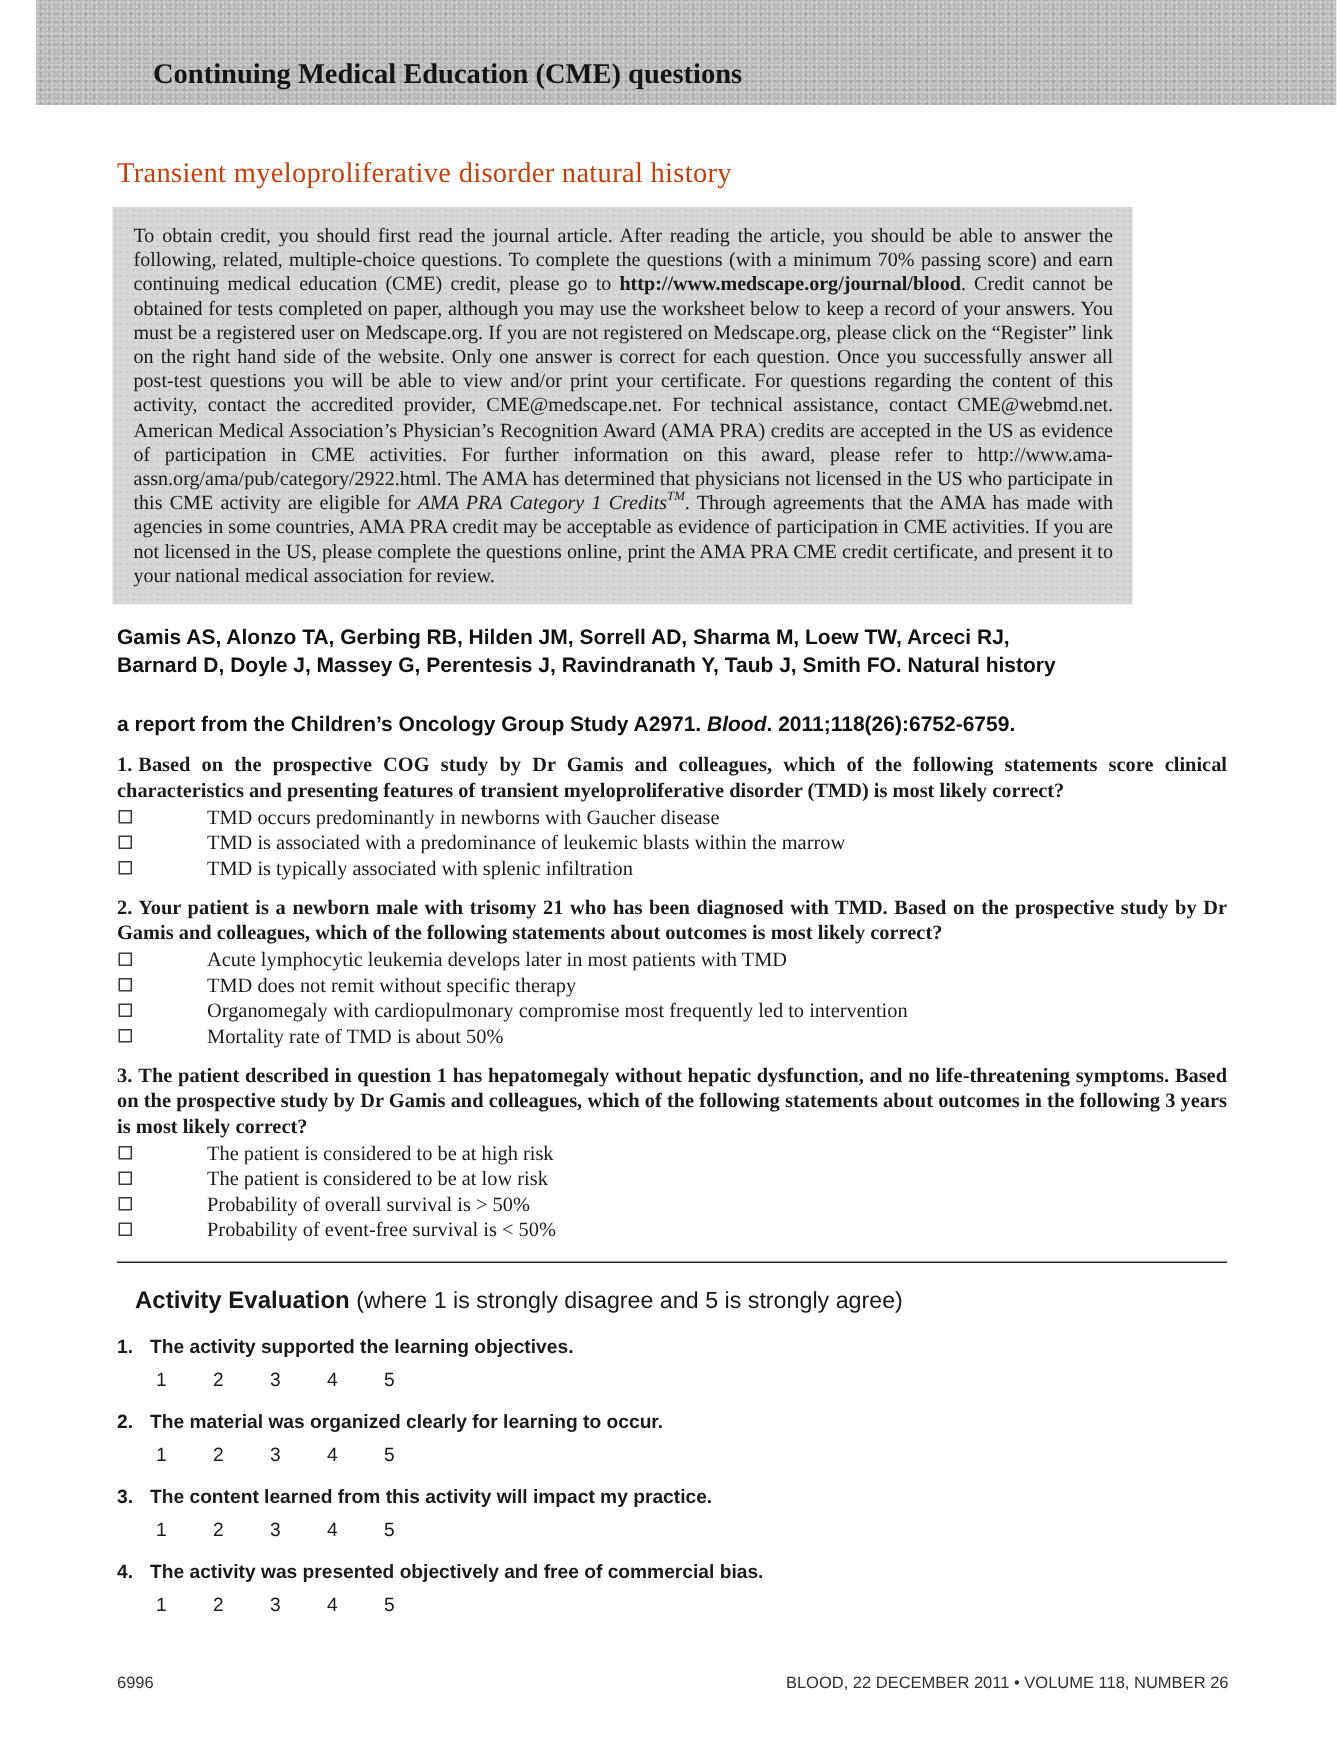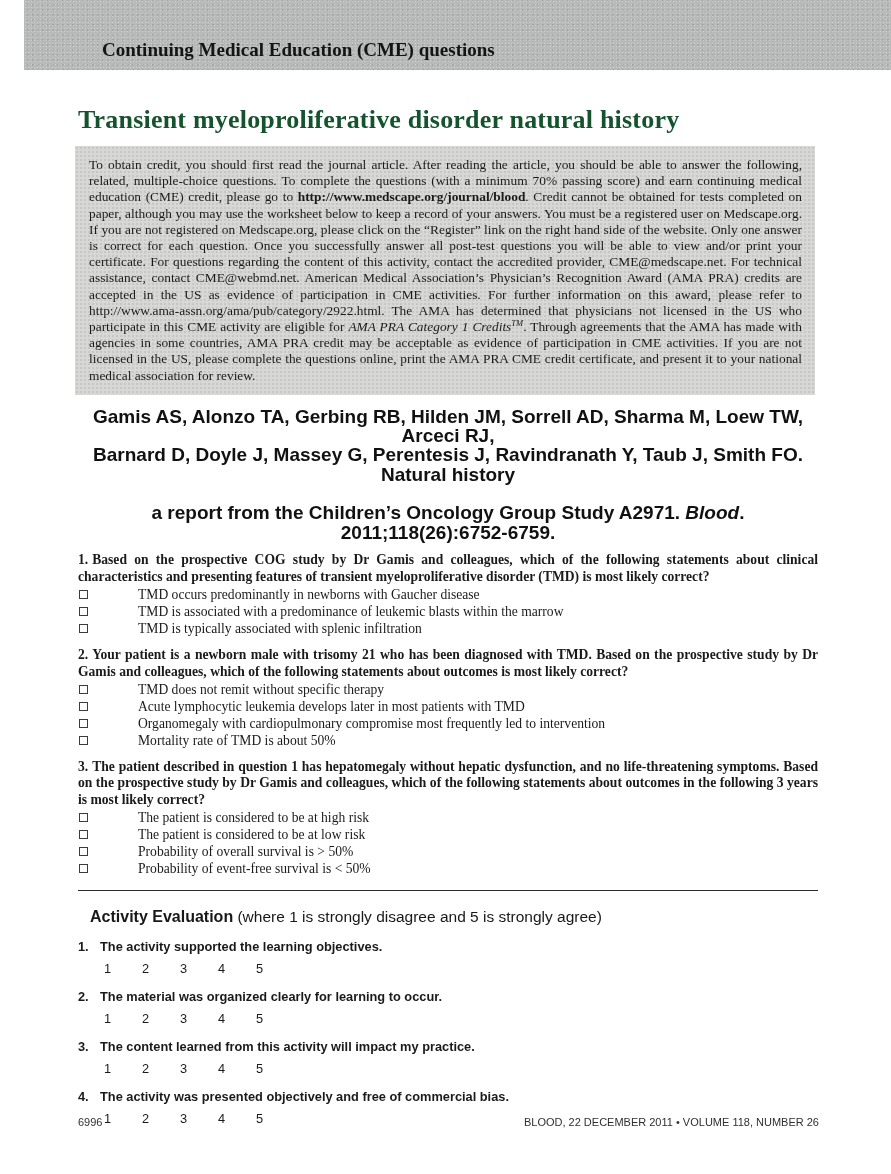--- a/index.html
+++ b/index.html
@@ -41,51 +41,50 @@
 
   
   .content {
     position: absolute;
     left: 78px;
     top: 80px;
     width: 740px;
   }
   .article-title {
     margin: 25px 0 0 0;
-    font-size: 26px;
-    font-weight: bold;
+    font-size: 19px;
+    font-weight: normal;
     letter-spacing: 0.2px;
-    color: #14532d;
+    color: #c2410c;
   }
 
   
   .instructions-box {
     margin: 11px 0 0 -3px;
-    width: 740px;
+    width: 680px;
     padding: 11px 13px 11px 14px;
     background-color: #d7d8d6;
     background-image: radial-gradient(rgba(118,124,121,0.18) 1px, transparent 1px);
     background-size: 4px 4px;
     font-size: 13.4px;
     line-height: 16.2px;
     text-align: justify;
   }
   .seg-bold { font-weight: bold; }
   .seg-italic { font-style: italic; }
   .seg-tm { font-size: 8.5px; vertical-align: super; line-height: 0; }
 
   
   .citation {
     margin: 12px 0 0 0;
     font-family: "Liberation Sans", sans-serif;
     font-weight: bold;
-    font-size: 19px;
+    font-size: 14px;
     line-height: 19.3px;
     color: #111;
-    text-align: center;
   }
   .journal-name { font-style: italic; }
 
   
   .question { margin-top: 10px; }
   .q-prompt {
     font-weight: bold;
     font-size: 13.6px;
     line-height: 16.9px;
     text-align: justify;
@@ -166,21 +165,21 @@
 
     <p class="citation">
       <span>Gamis AS, Alonzo TA, Gerbing RB, Hilden JM, Sorrell AD, Sharma M, Loew TW, Arceci RJ,</span><br>
       <span>Barnard D, Doyle J, Massey G, Perentesis J, Ravindranath Y, Taub J, Smith FO. Natural history</span><br>
       <br>
       <span>a report from the Children’s Oncology Group Study A2971. </span><span class="journal-name">Blood</span><span>. 2011;118(26):6752-6759.</span>
     </p>
 
     <section class="question">
       <div class="q-prompt">
-        <span class="q-num">1.</span><span>Based on the prospective COG study by Dr Gamis and colleagues, which of the following statements about clinical characteristics and presenting features of transient myeloproliferative disorder (TMD) is most likely correct?</span>
+        <span class="q-num">1.</span><span>Based on the prospective COG study by Dr Gamis and colleagues, which of the following statements score clinical characteristics and presenting features of transient myeloproliferative disorder (TMD) is most likely correct?</span>
       </div>
       <div class="option">
         <span class="checkbox"></span>
         <span class="option-text">TMD occurs predominantly in newborns with Gaucher disease</span>
       </div>
       <div class="option">
         <span class="checkbox"></span>
         <span class="option-text">TMD is associated with a predominance of leukemic blasts within the marrow</span>
       </div>
       <div class="option">
@@ -188,25 +187,25 @@
         <span class="option-text">TMD is typically associated with splenic infiltration</span>
       </div>
     </section>
 
     <section class="question">
       <div class="q-prompt">
         <span class="q-num">2.</span><span>Your patient is a newborn male with trisomy 21 who has been diagnosed with TMD. Based on the prospective study by Dr Gamis and colleagues, which of the following statements about outcomes is most likely correct?</span>
       </div>
       <div class="option">
         <span class="checkbox"></span>
+        <span class="option-text">Acute lymphocytic leukemia develops later in most patients with TMD</span>
+      </div>
+      <div class="option">
+        <span class="checkbox"></span>
         <span class="option-text">TMD does not remit without specific therapy</span>
-      </div>
-      <div class="option">
-        <span class="checkbox"></span>
-        <span class="option-text">Acute lymphocytic leukemia develops later in most patients with TMD</span>
       </div>
       <div class="option">
         <span class="checkbox"></span>
         <span class="option-text">Organomegaly with cardiopulmonary compromise most frequently led to intervention</span>
       </div>
       <div class="option">
         <span class="checkbox"></span>
         <span class="option-text">Mortality rate of TMD is about 50%</span>
       </div>
     </section>

